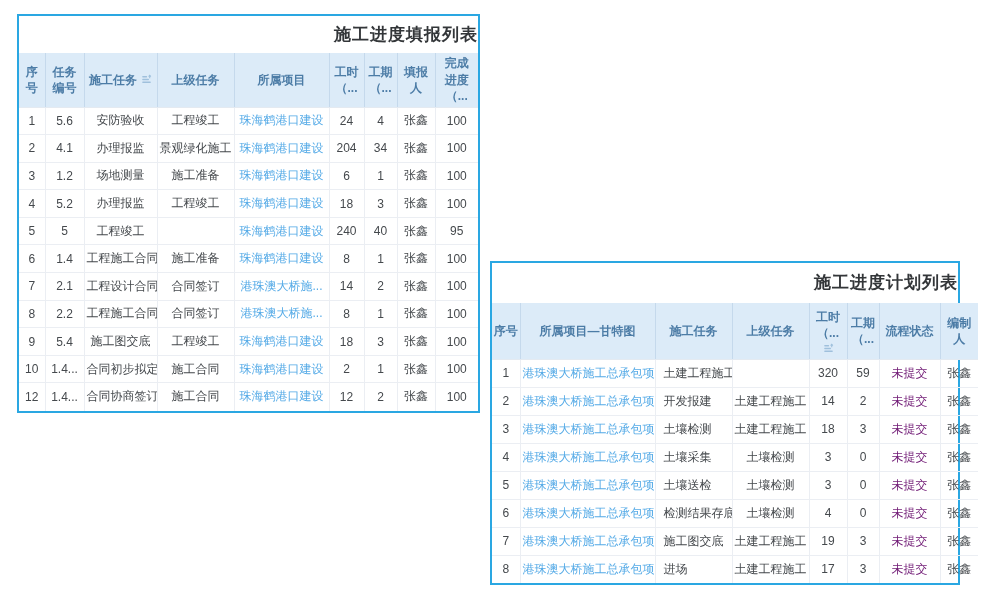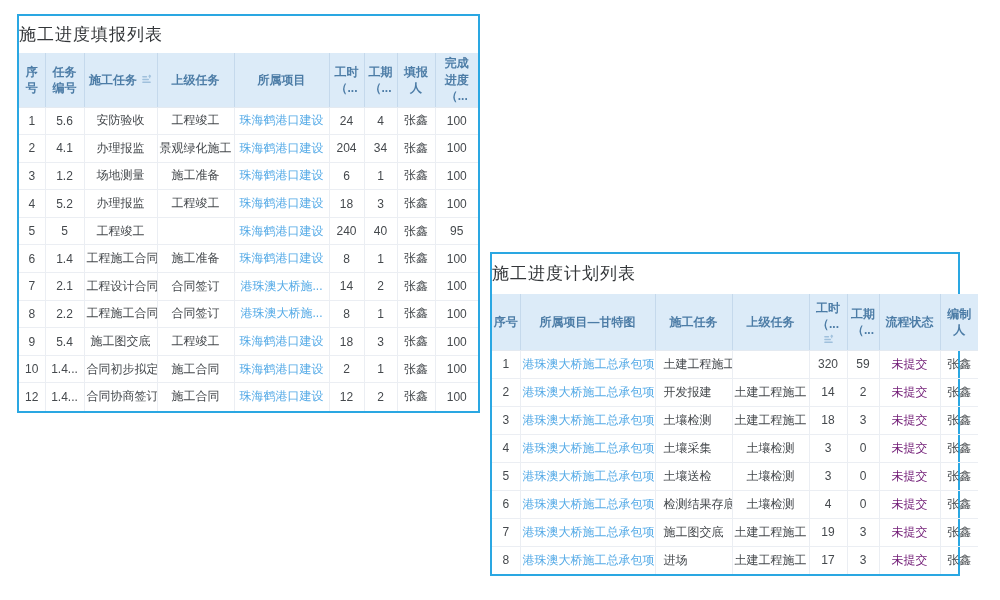--- a/index.html
+++ b/index.html
@@ -9,25 +9,25 @@
     font-family: "Liberation Sans", "DejaVu Sans", sans-serif;
     overflow: hidden;
     position: relative;
   }
   .table-card {
     position: absolute;
     background: #ffffff;
     border: 2px solid #2aa7e2;
   }
   #report-card { left: 17px; top: 14px; width: 463px; }
-  #plan-card   { left: 490px; top: 252px; width: 470px; }
+  #plan-card   { left: 490px; top: 261px; width: 470px; }
 
   .tbl-title {
-    text-align: left;
-    font-weight: normal;
+    text-align: right;
+    font-weight: bold;
     color: #333639;
     font-size: 17px;
     letter-spacing: 1px;
   }
   #report-card .tbl-title { line-height: 37px; height: 37px; }
   #plan-card   .tbl-title { line-height: 40px; height: 40px; }
 
   table {
     width: 100%;
     border-collapse: collapse;

